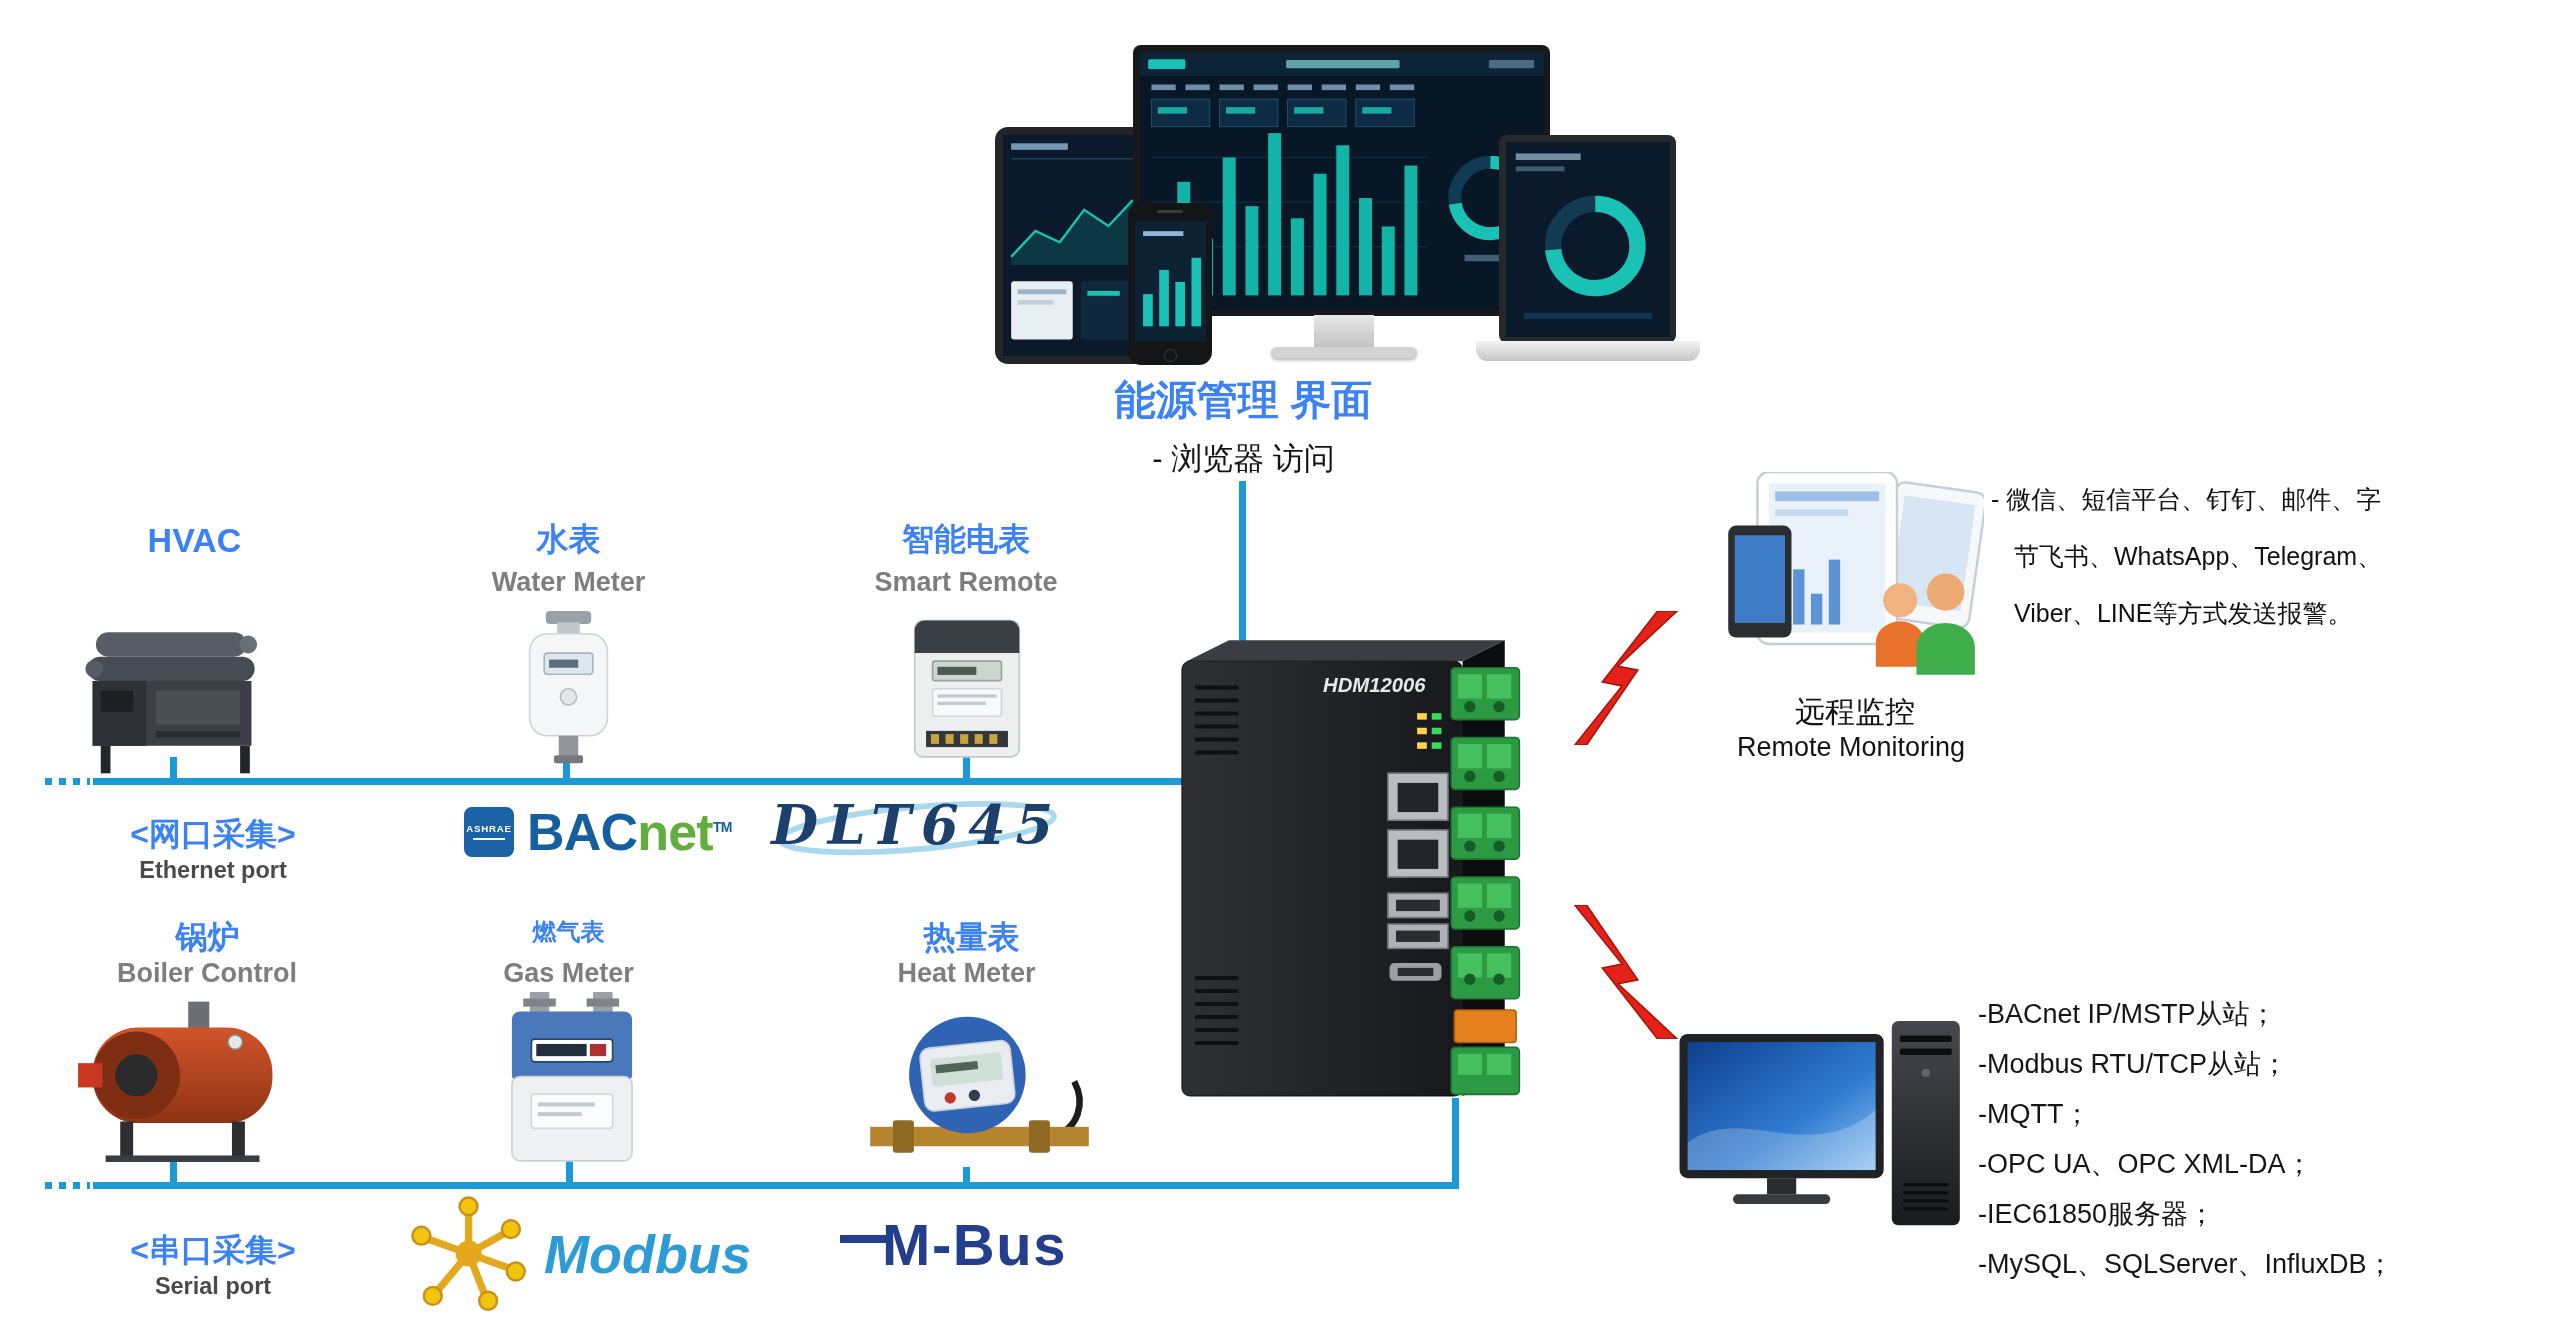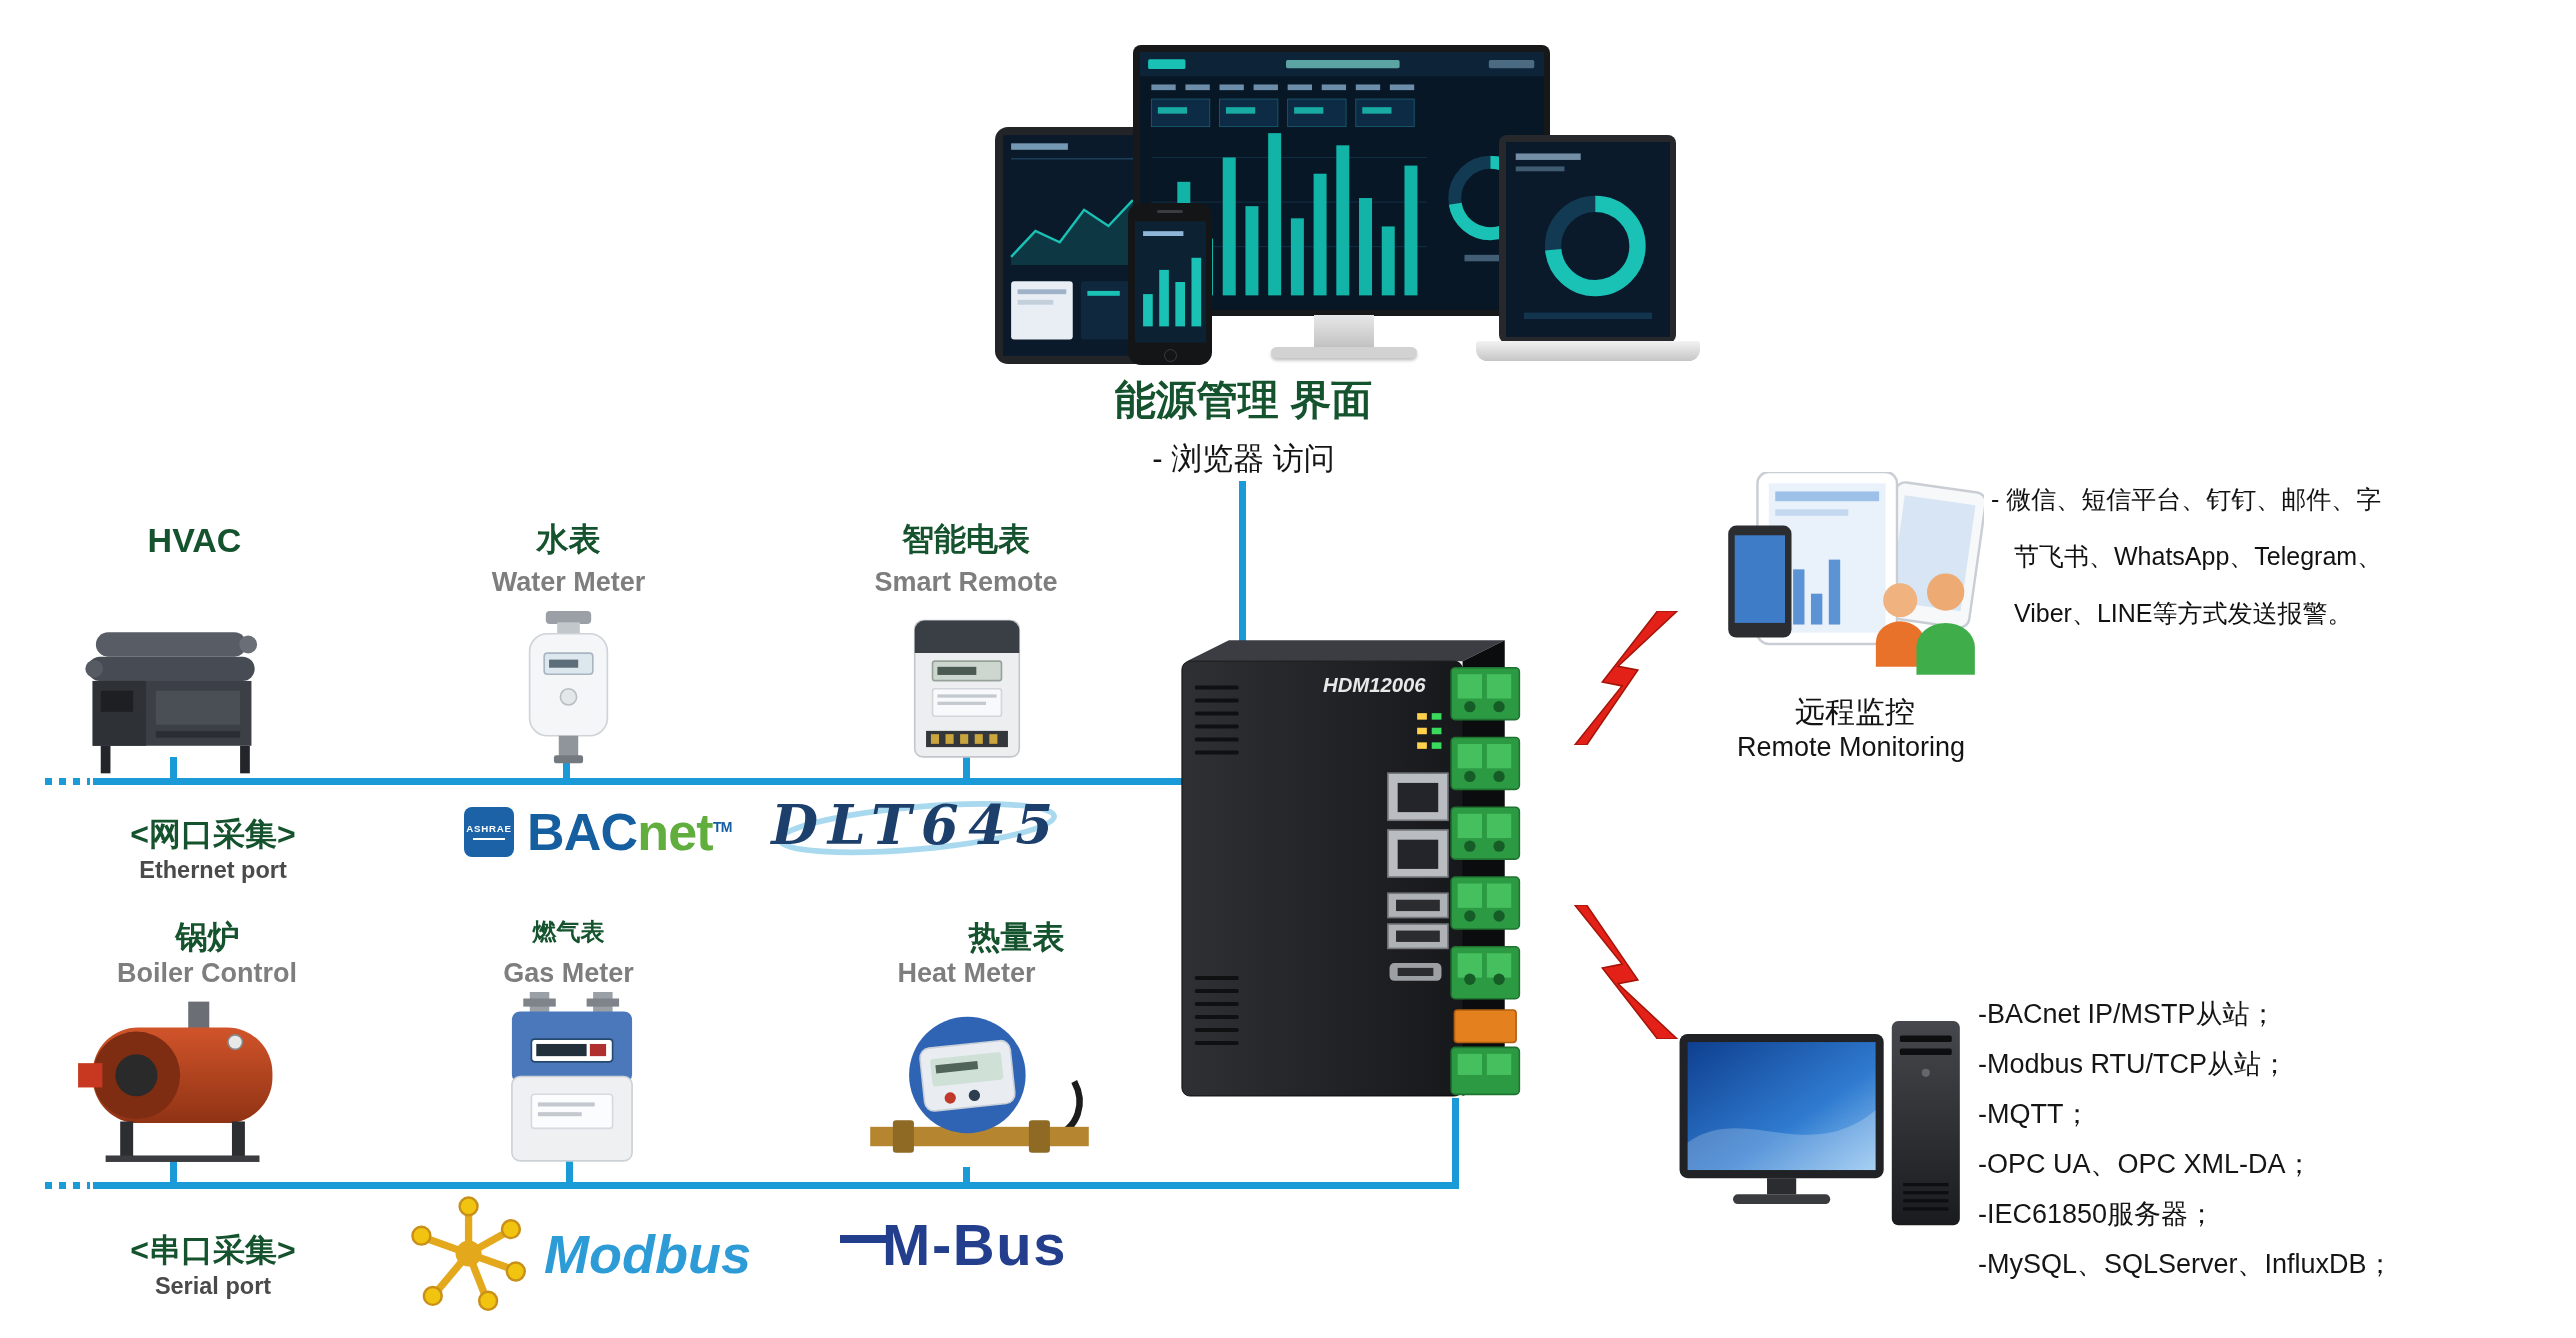--- a/index.html
+++ b/index.html
@@ -1,20 +1,20 @@
 <!DOCTYPE html>
 <html style="font-size:13px"><head>
 <meta charset="utf-8">
 <style>
   *{box-sizing:border-box;margin:0;padding:0}
   body{font-family:"Liberation Sans","DejaVu Sans",sans-serif;background:#fff}
   #canvas{position:relative;width:2576px;height:1339px;background:#ffffff;overflow:hidden}
   .abs{position:absolute}
   .blue{background:#1a9ad6}
-  .cn{font-weight:700;color:#14532d;text-align:center}
+  .cn{font-weight:700;color:#3b82f6;text-align:center}
   .sub{font-weight:700;color:#7e7e7e;text-align:center}
   .portlabel{font-weight:700;color:#4a4a4a;text-align:center}
   .dots{background:repeating-linear-gradient(90deg,#1a9ad6 0 7.3px,transparent 7.3px 14px)}
   .alert-cn{font-size:25px;color:#111;line-height:57px;white-space:nowrap}
   .alert-en{font-size:22px;color:#222;line-height:47px;white-space:nowrap}
   .srv{font-size:27px;font-weight:400;color:#151515;line-height:50px;white-space:nowrap}
   .indent{padding-left:23px}
 </style>
 </head>
 <body>
@@ -210,21 +210,21 @@
     <svg class="abs" style="left:0;top:0" width="292" height="81" viewBox="0 0 360 100">
       <ellipse cx="180" cy="52" rx="170" ry="26" fill="none" stroke="#9ad2ec" stroke-width="7" transform="rotate(-5 180 52)" opacity="0.85"></ellipse>
     </svg>
     <div class="abs" style="left:0;top:6.5px;width:292px;text-align:center;font-family:'DejaVu Serif','Liberation Serif',serif;font-style:italic;font-weight:700;font-size:54px;letter-spacing:9.7px;color:#1d3f6b">DLT645</div>
   </div>
 
   <div class="abs cn" style="left:106px;top:916px;width:203px;font-size:32px">锅炉</div>
   <div class="abs sub" style="left:73px;top:958px;width:268px;font-size:27px">Boiler Control</div>
   <div class="abs cn" style="left:471px;top:916px;width:195px;font-size:24px">燃气表</div>
   <div class="abs sub" style="left:471px;top:958px;width:195px;font-size:27px">Gas Meter</div>
-  <div class="abs cn" style="left:911px;top:916px;width:211px;font-size:32px">热量表</div>
+  <div class="abs cn" style="left:866px;top:916px;width:211px;font-size:32px">热量表</div>
   <div class="abs sub" style="left:861px;top:958px;width:211px;font-size:27px">Heat Meter</div>
 
   <div class="abs" style="left:73px;top:1000px;width:211px;height:166px">
     <svg width="211" height="166" viewBox="0 0 260 205">
       <defs>
           <linearGradient id="boilerGrad" x1="0" y1="0" x2="0" y2="1">
             <stop offset="0" stop-color="#d1542a"></stop>
             <stop offset="1" stop-color="#8f3314"></stop>
           </linearGradient>
         </defs>

